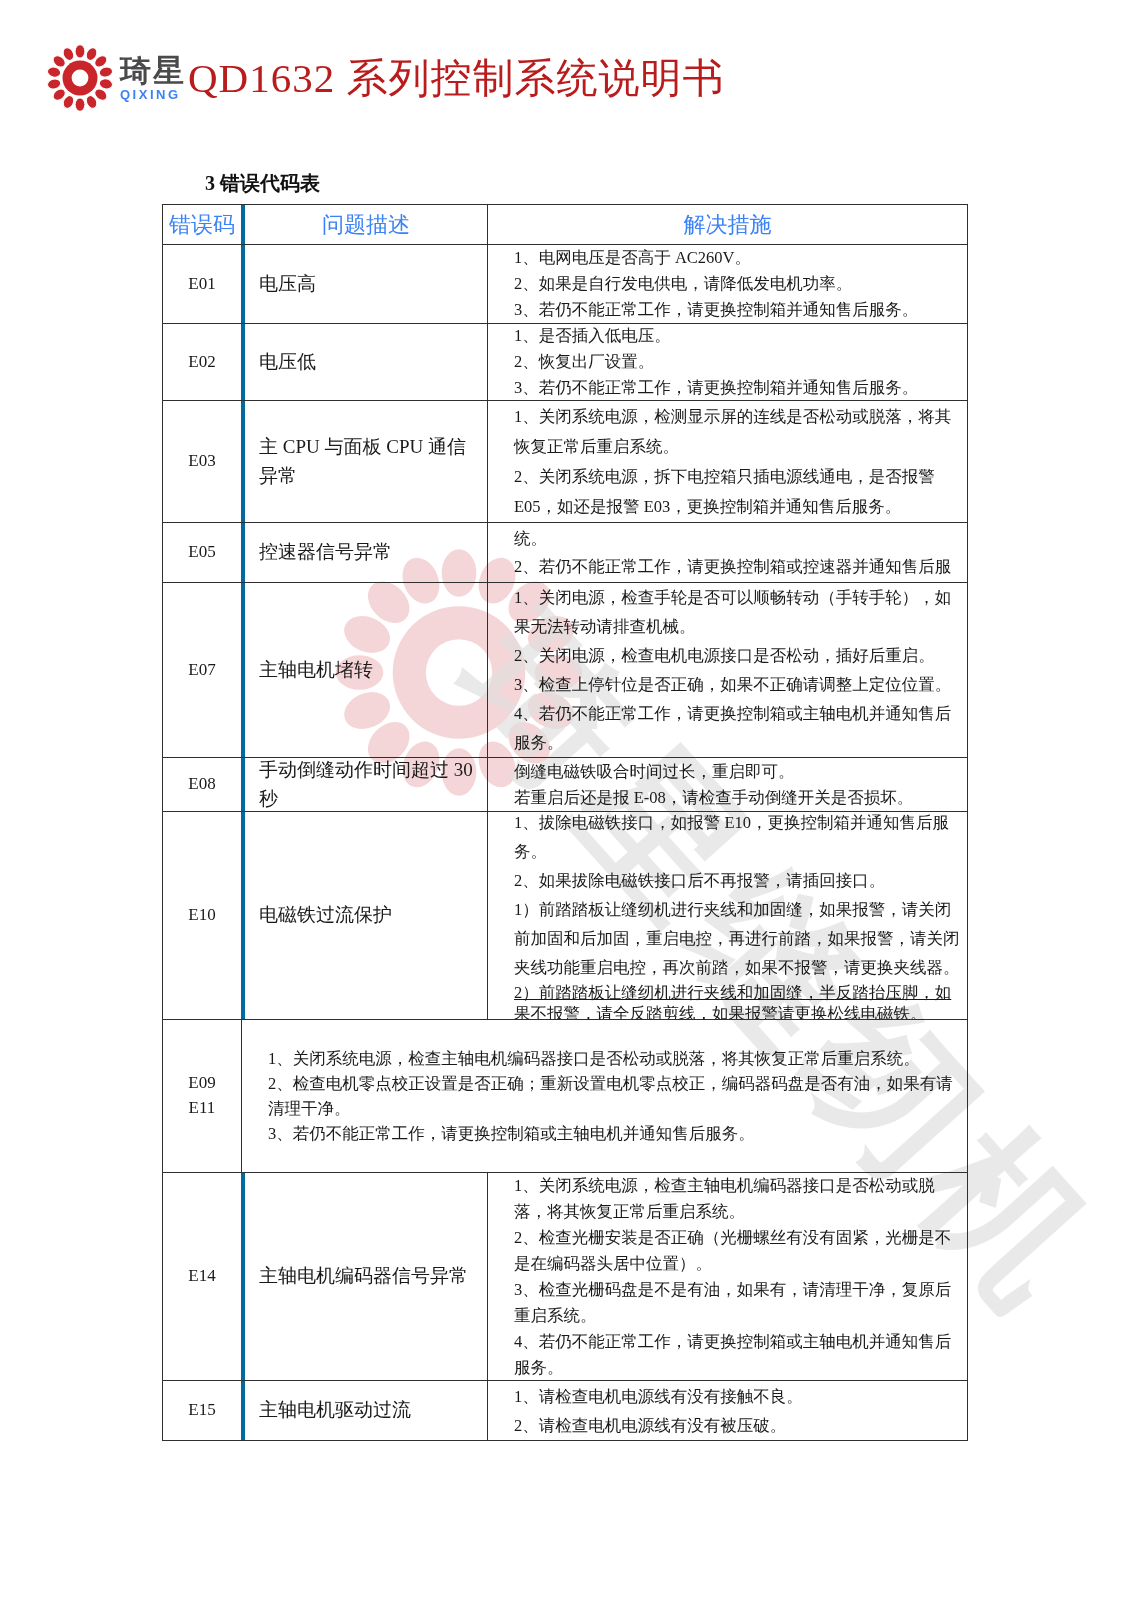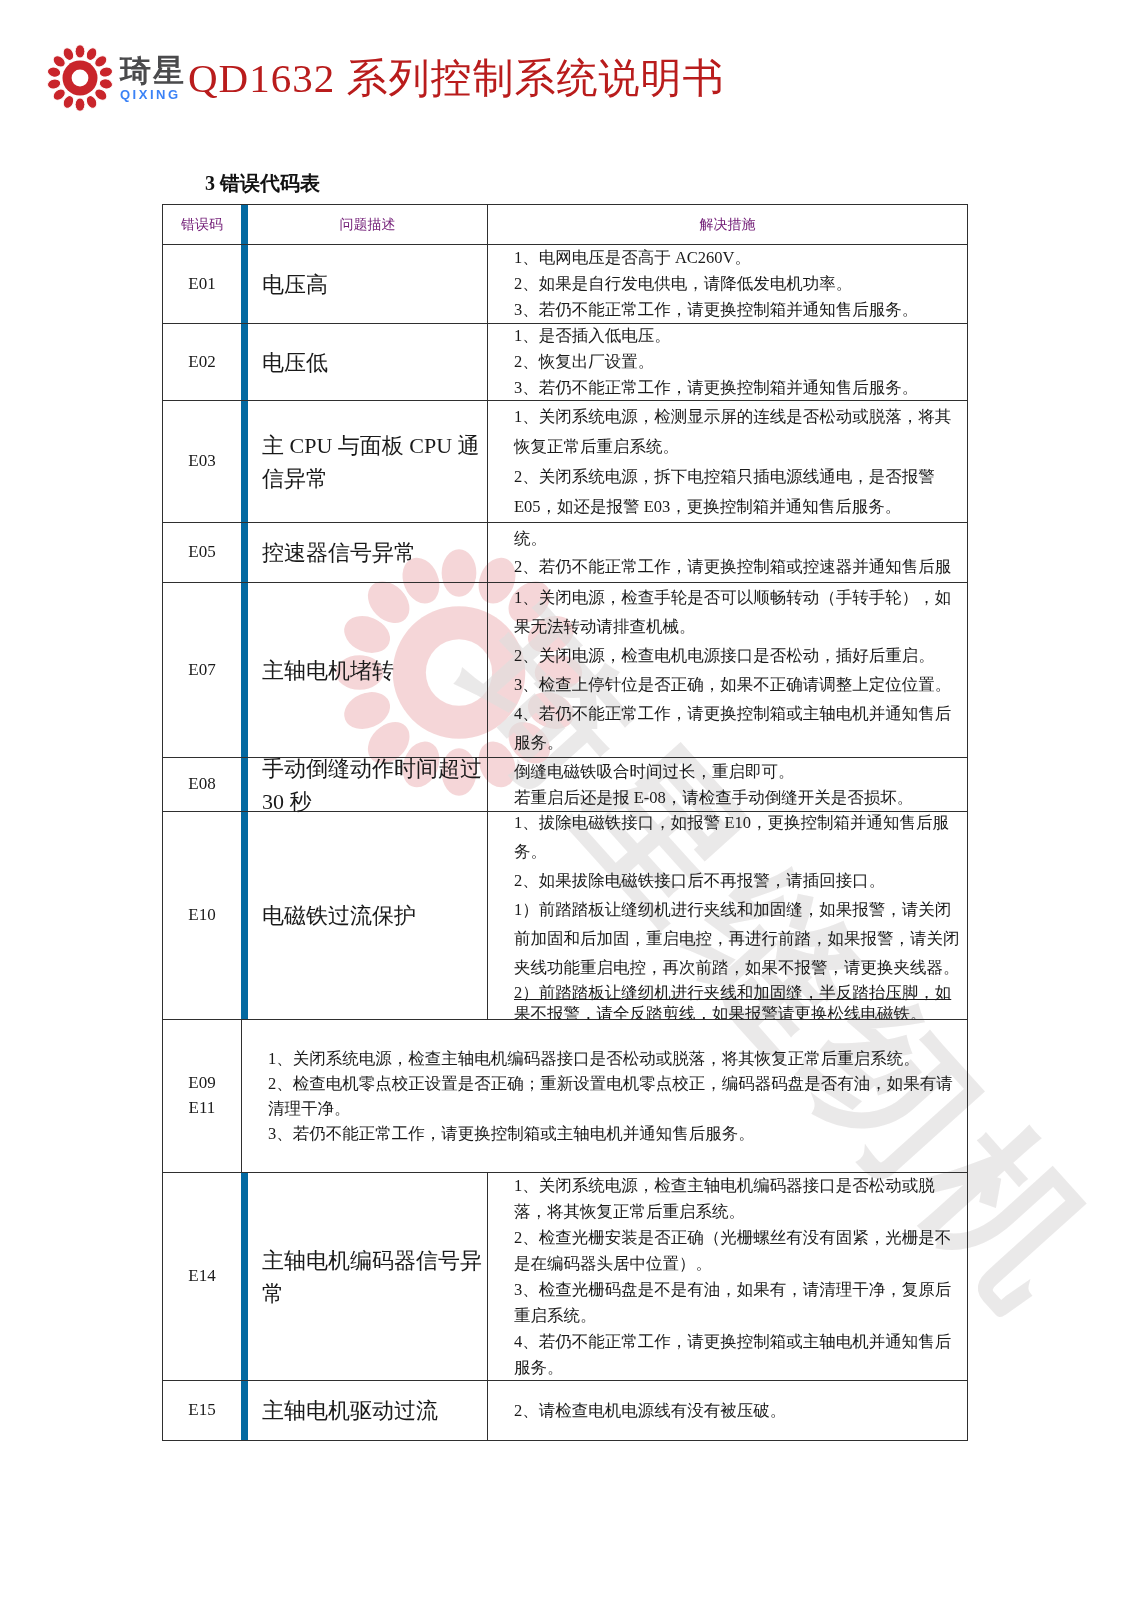--- a/index.html
+++ b/index.html
@@ -30,29 +30,29 @@
   }
   
   .err-table{
     position:absolute;left:162px;top:204px;width:806px;z-index:1;
     border:1px solid #2f2f2f;box-sizing:border-box;background:transparent;
   }
   .t-row{display:flex;border-bottom:1px solid #2f2f2f;box-sizing:border-box;background:transparent;}
   .t-row:last-child{border-bottom:none;}
   .c1{width:78px;flex:0 0 78px;display:flex;align-items:center;justify-content:center;
       box-sizing:border-box;text-align:center;}
-  .c2{width:246px;flex:0 0 246px;border-left:7px solid #0369a1;display:flex;align-items:center;
+  .c2{width:246px;flex:0 0 246px;border-left:4px solid #0369a1;display:flex;align-items:center;
       box-sizing:border-box;padding-left:14px;padding-right:4px;}
   .c3{flex:1;border-left:1px solid #2f2f2f;display:flex;flex-direction:column;justify-content:center;
       box-sizing:border-box;padding-left:26px;padding-right:4px;overflow:hidden;}
   .t-head{height:40px;}
   .t-head .c2,.t-head .c3{justify-content:center;align-items:center;padding:0;flex-direction:row;}
-  .t-head .hcell{font-size:14px;color:#701a75;}
+  .t-head .hcell{font-size:22px;color:#3b82f6;}
   .code{font-size:17px;white-space:pre-line;line-height:1.45;}
-  .problem{font-size:22px;line-height:1.5;}
+  .problem{font-size:19px;line-height:1.5;}
   .c3 p{margin:0;font-size:16.5px;}
 </style>
 </head>
 <body>
 
 <svg class="wm-flower" viewBox="0 0 100 100">
   <g fill="#c9252b">
     <g id="wpetals">
       <ellipse cx="50" cy="11" rx="7.5" ry="10" fill="#c9252b" stroke="#ffffff" stroke-width="1.4"></ellipse>
     </g>
@@ -210,17 +210,18 @@
           <p style="line-height: 26px;">3、检查光栅码盘是不是有油，如果有，请清理干净，复原后重启系统。</p>
           <p style="line-height: 26px;">4、若仍不能正常工作，请更换控制箱或主轴电机并通知售后服务。</p>
         </div>
       </div>
       <div class="t-row" style="height: 59px;">
         <div class="c1 code">E15</div>
         <div class="c2">
           <span class="problem">主轴电机驱动过流</span>
         </div>
         <div class="c3">
+          <p style="line-height: 29px;">1、请检查电机电源线有没有接触不良。</p>
           <p style="line-height: 29px;">2、请检查电机电源线有没有被压破。</p>
         </div>
       </div>
     </div>
 </div>
 
 </body></html>

